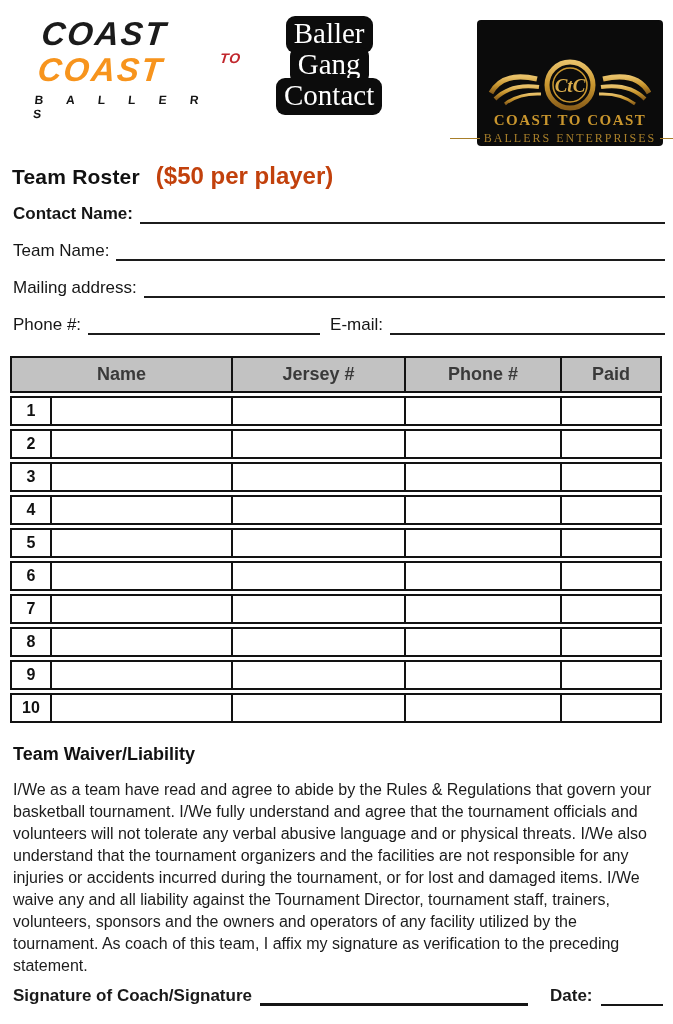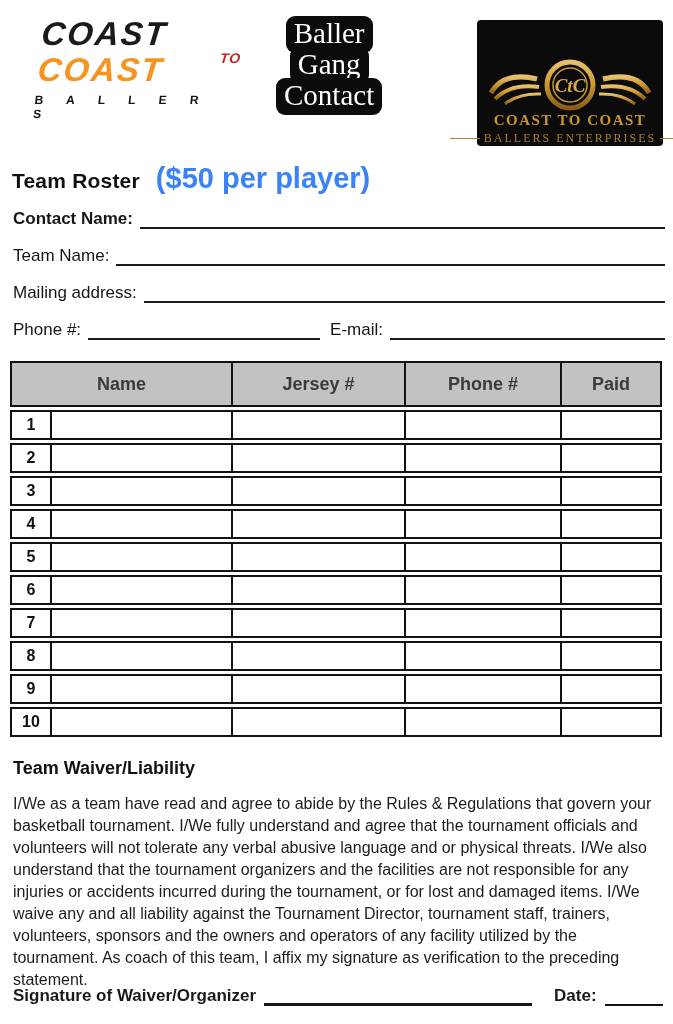--- a/index.html
+++ b/index.html
@@ -130,23 +130,23 @@
     gap: 16px;
   }
   .title-main {
     font-size: 21px;
     font-weight: 700;
     color: #111;
     letter-spacing: 0.2px;
     text-align: center;
   }
   .title-note {
-    font-size: 29px;
+    font-size: 24px;
     font-weight: 700;
-    color: #3b82f6;
+    color: #c2410c;
   }
 
   
   .form-area { padding: 14px 8px 0 13px; }
   .form-row {
     display: flex;
     margin-top: 17px;
     font-size: 17px;
   }
   .form-row:first-child { margin-top: 0; }
@@ -170,21 +170,21 @@
   }
   .roster th, .roster td {
     border-top: 2px solid #121212;
     border-bottom: 2px solid #121212;
     border-right: 2px solid #121212;
     padding: 0;
   }
   .roster th:first-child, .roster td:first-child { border-left: 2px solid #121212; }
   .roster th {
     background: #c2c2c2;
-    height: 46px;
+    height: 37px;
     font-size: 18px;
     font-weight: 700;
     color: #3a3a3a;
     text-align: center;
   }
   .roster td { height: 30px; background: #ffffff; }
   .roster td.num {
     text-align: center;
     font-weight: 700;
     font-size: 16px;
@@ -397,19 +397,19 @@
       </tr>
     </tbody>
   </table>
 
   <div class="waiver">
     <div class="waiver-head">Team Waiver/Liability</div>
     <div class="waiver-body">I/We as a team have read and agree to abide by the Rules &amp; Regulations that govern your basketball tournament. I/We fully understand and agree that the tournament officials and volunteers will not tolerate any verbal abusive language and or physical threats. I/We also understand that the tournament organizers and the facilities are not responsible for any injuries or accidents incurred during the tournament, or for lost and damaged items. I/We waive any and all liability against the Tournament Director, tournament staff, trainers, volunteers, sponsors and the owners and operators of any facility utilized by the tournament. As coach of this team, I affix my signature as verification to the preceding statement.</div>
   </div>
 
   <div class="sig-row">
-    <span class="sig-label">Signature of Waiver/Organizer</span>
+    <span class="sig-label">Signature of Coach/Signature</span>
     <span class="sig-line"></span>
     <span class="sig-label date-label">Date:</span>
     <span class="date-line"></span>
   </div>
 
 </div>
 
 </body></html>

